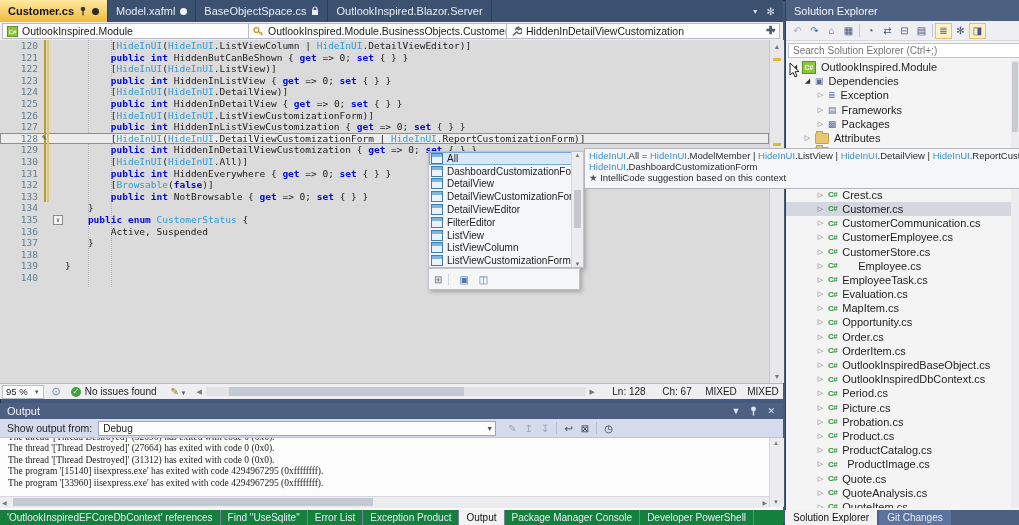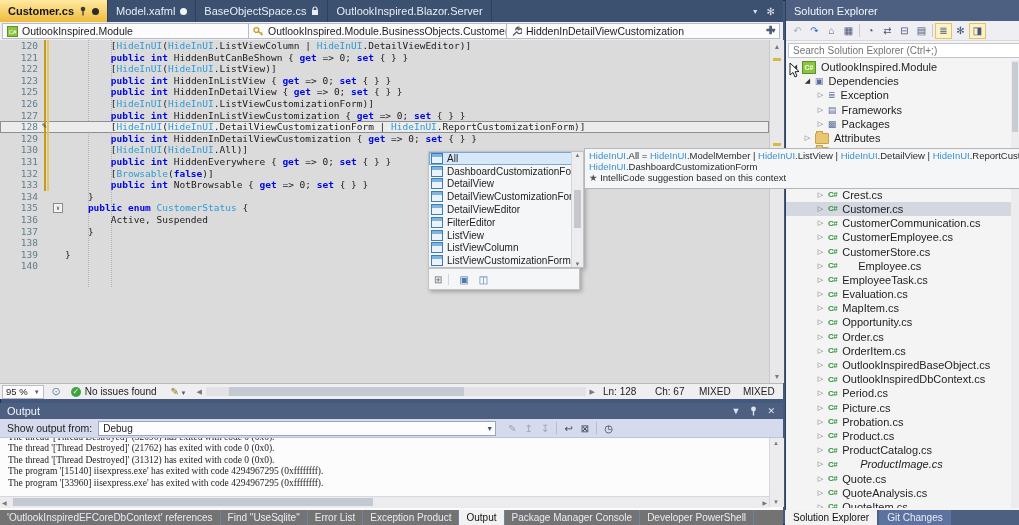--- a/index.html
+++ b/index.html
@@ -44,21 +44,21 @@
   .sb-caretmark{position:absolute;left:3px;width:8px;height:2px;background:#55606E;}
   
   #estatus{left:0;top:383px;width:783px;height:15px;background:#EFEFF2;border-top:1px solid #B8B8C0;
            display:flex;align-items:center;font-size:10px;color:#222;}
   .zoombox{display:flex;align-items:center;border:1px solid #B9BDC9;background:#FCFCFD;height:12px;
            padding:0 3px;margin-left:2px;gap:6px;font-size:9.5px;}
   .okball{width:10px;height:10px;border-radius:50%;background:#3FA33F;color:#fff;font-size:8px;
           line-height:10px;text-align:center;margin:0 4px 0 10px;}
   .hsb-track{flex:1;height:9px;background:#E2E2E6;border:1px solid #CICICI;border-color:#CFCFD4;margin:0 4px;position:relative;}
   .hsb-thumb{position:absolute;left:6%;top:0;height:100%;width:62%;background:#C4C8D2;}
-  .stat-seg{width:52px;text-align:left;color:#222;}
+  .stat-seg{width:52px;text-align:center;color:#222;}
   
   #popup{left:428px;top:151px;width:154px;background:#F5F6F8;border:1px solid #C2C2C8;z-index:50;
          box-shadow:2px 2px 4px rgba(0,0,0,.25);}
   .pp-item{display:flex;align-items:center;gap:4px;height:12.8px;font-size:10px;color:#1d1d1d;
            padding:0 2px;white-space:nowrap;}
   .pp-item.sel{background:#D7E8F8;box-shadow:inset 0 0 0 1px #7AA7D8;}
   .ico-win{width:10px;height:9px;border:1px solid #3F7CB6;background:linear-gradient(#7DB4E0 0 3px,#EAF2FB 3px);flex:0 0 auto;}
   #pp-scroll{position:absolute;right:0;top:0;bottom:0;width:11px;background:#EDEDF0;border-left:1px solid #D5D5DA;}
   #pp-footer{left:428px;top:268px;width:150px;height:20px;background:#F5F6F8;border:1px solid #C2C2C8;z-index:50;
              display:flex;align-items:center;box-shadow:2px 2px 4px rgba(0,0,0,.25);}
@@ -80,21 +80,21 @@
   .otb-ico{font-size:10px;margin:0 4px;color:#2F3B52;}
   .otb-ico.dim{color:#9AA3B8;}
   .otb-sep{width:1px;height:12px;background:#B4BCD4;margin:0 3px;}
   #out-text{position:absolute;left:0;top:35px;width:769px;height:57px;background:#FCFCFC;overflow:hidden;
             font-family:"DejaVu Sans Mono","Liberation Mono",monospace;font-size:9.5px;color:#1c1c1c;}
   .out-line{height:11.4px;line-height:11.4px;white-space:pre;padding-left:8px;font-family:Liberation Serif, serif;}
   #out-hsb{position:absolute;left:0;top:93px;width:769px;height:11px;background:#ECECEF;border-top:1px solid #D8D8DC;}
   #out-vsb{position:absolute;left:769px;top:35px;width:14px;height:69px;background:#ECECEF;border-left:1px solid #D8D8DC;}
   .ohsb-thumb{position:absolute;left:13px;top:1px;height:8px;width:360px;background:#C4C8D2;}
   
-  #btabs{left:0;top:510px;width:783px;height:15px;background:#737373;display:flex;font-size:10px;color:#E8ECF5;}
+  #btabs{left:0;top:510px;width:783px;height:15px;background:#15803d;display:flex;font-size:10px;color:#E8ECF5;}
   .btab{display:flex;align-items:center;padding:0 7px;border-right:1px solid #72819E;white-space:nowrap;}
   .btab.active{background:#F2F2F2;color:#111;}
   
   #rpanel{left:785px;top:0;width:234px;height:510px;background:#F4F4F4;border-left:1px solid #2C405C;box-sizing:border-box;}
   #rp-title{position:absolute;left:0;top:0;width:100%;height:21px;background:#4D6082;color:#F4F7FB;font-size:11px;
             display:flex;align-items:center;padding-left:8px;box-sizing:border-box;}
   #rp-toolbar{position:absolute;left:0;top:21px;width:100%;height:20px;background:#EFEFF3;border-bottom:1px solid #D8D8DE;
               display:flex;align-items:center;padding-left:3px;box-sizing:border-box;}
   .rtb-ico{width:17px;height:16px;display:flex;align-items:center;justify-content:center;font-size:10px;color:#47577A;}
   .rtb-ico.dim{color:#A8AEBE;}
@@ -191,20 +191,21 @@
   </div>
 
   <div id="codearea" class="abs">
     <div class="guide" style="left:88px;"></div>
     <div class="guide" style="left:111px;"></div>
     <div id="codelines">
         <div class="row"><span class="lnum">120</span><span class="chgbar"></span><span class="codetext"><span class="tk-n">        [</span><span class="tk-t">HideInUI</span><span class="tk-n">(</span><span class="tk-t">HideInUI</span><span class="tk-n">.ListViewColumn | </span><span class="tk-t">HideInUI</span><span class="tk-n">.DetailViewEditor)]</span></span></div>
         <div class="row"><span class="lnum">121</span><span class="chgbar"></span><span class="codetext"><span class="tk-n">        </span><span class="tk-k">public</span><span class="tk-n"> </span><span class="tk-k">int</span><span class="tk-n"> HiddenButCanBeShown { </span><span class="tk-k">get</span><span class="tk-n"> =&gt; 0; </span><span class="tk-k">set</span><span class="tk-n"> { } }</span></span></div>
         <div class="row"><span class="lnum">122</span><span class="chgbar"></span><span class="codetext"><span class="tk-n">        [</span><span class="tk-t">HideInUI</span><span class="tk-n">(</span><span class="tk-t">HideInUI</span><span class="tk-n">.ListView)]</span></span></div>
         <div class="row"><span class="lnum">123</span><span class="chgbar"></span><span class="codetext"><span class="tk-n">        </span><span class="tk-k">public</span><span class="tk-n"> </span><span class="tk-k">int</span><span class="tk-n"> HiddenInListView { </span><span class="tk-k">get</span><span class="tk-n"> =&gt; 0; </span><span class="tk-k">set</span><span class="tk-n"> { } }</span></span></div>
+        <div class="row"><span class="lnum">124</span><span class="chgbar"></span><span class="codetext"><span class="tk-n">        [</span><span class="tk-t">HideInUI</span><span class="tk-n">(</span><span class="tk-t">HideInUI</span><span class="tk-n">.DetailView)]</span></span></div>
         <div class="row"><span class="lnum">125</span><span class="chgbar"></span><span class="codetext"><span class="tk-n">        </span><span class="tk-k">public</span><span class="tk-n"> </span><span class="tk-k">int</span><span class="tk-n"> HiddenInDetailView { </span><span class="tk-k">get</span><span class="tk-n"> =&gt; 0; </span><span class="tk-k">set</span><span class="tk-n"> { } }</span></span></div>
         <div class="row"><span class="lnum">126</span><span class="chgbar"></span><span class="codetext"><span class="tk-n">        [</span><span class="tk-t">HideInUI</span><span class="tk-n">(</span><span class="tk-t">HideInUI</span><span class="tk-n">.ListViewCustomizationForm)]</span></span></div>
         <div class="row"><span class="lnum">127</span><span class="chgbar"></span><span class="codetext"><span class="tk-n">        </span><span class="tk-k">public</span><span class="tk-n"> </span><span class="tk-k">int</span><span class="tk-n"> HiddenInListViewCustomization { </span><span class="tk-k">get</span><span class="tk-n"> =&gt; 0; </span><span class="tk-k">set</span><span class="tk-n"> { } }</span></span></div>
         <div class="row cur"><span class="lnum">128</span><span class="chgbar"></span><span class="pencil">✎</span><span class="codetext"><span class="tk-n">        [</span><span class="tk-t">HideInUI</span><span class="tk-n">(</span><span class="tk-t">HideInUI</span><span class="tk-n">.DetailViewCustomizationForm | </span><span class="tk-t">HideInUI</span><span class="tk-n">.ReportCustomizationForm)]</span></span></div>
         <div class="row"><span class="lnum">129</span><span class="chgbar"></span><span class="codetext"><span class="tk-n">        </span><span class="tk-k">public</span><span class="tk-n"> </span><span class="tk-k">int</span><span class="tk-n"> HiddenInDetailViewCustomization { </span><span class="tk-k">get</span><span class="tk-n"> =&gt; 0; </span><span class="tk-k">set</span><span class="tk-n"> { } }</span></span></div>
         <div class="row"><span class="lnum">130</span><span class="chgbar"></span><span class="codetext"><span class="tk-n">        [</span><span class="tk-t">HideInUI</span><span class="tk-n">(</span><span class="tk-t">HideInUI</span><span class="tk-n">.All)]</span></span></div>
         <div class="row"><span class="lnum">131</span><span class="chgbar"></span><span class="codetext"><span class="tk-n">        </span><span class="tk-k">public</span><span class="tk-n"> </span><span class="tk-k">int</span><span class="tk-n"> HiddenEverywhere { </span><span class="tk-k">get</span><span class="tk-n"> =&gt; 0; </span><span class="tk-k">set</span><span class="tk-n"> { } }</span></span></div>
         <div class="row"><span class="lnum">132</span><span class="chgbar"></span><span class="codetext"><span class="tk-n">        [</span><span class="tk-t">Browsable</span><span class="tk-n">(</span><span class="tk-k">false</span><span class="tk-n">)]</span></span></div>
         <div class="row"><span class="lnum">133</span><span class="chgbar"></span><span class="codetext"><span class="tk-n">        </span><span class="tk-k">public</span><span class="tk-n"> </span><span class="tk-k">int</span><span class="tk-n"> NotBrowsable { </span><span class="tk-k">get</span><span class="tk-n"> =&gt; 0; </span><span class="tk-k">set</span><span class="tk-n"> { } }</span></span></div>
         <div class="row"><span class="lnum">134</span><span class="codetext"><span class="tk-n">    }</span></span></div>
@@ -329,21 +330,21 @@
           <span class="otb-ico dim">↧</span>
           <span class="otb-sep"></span>
           <span class="otb-ico">↩</span>
           <span class="otb-ico">⊠</span>
           <span class="otb-sep"></span>
           <span class="otb-ico">◷</span>
         </span>
     </div>
     <div id="out-text">
         <div class="out-line" style="margin-top: -6px;">The thread '[Thread Destroyed]' (32096) has exited with code 0 (0x0).</div>
-        <div class="out-line">The thread '[Thread Destroyed]' (21762) has exited with code 0 (0x0).</div>
+        <div class="out-line">The thread '[Thread Destroyed]' (27664) has exited with code 0 (0x0).</div>
         <div class="out-line">The thread '[Thread Destroyed]' (31312) has exited with code 0 (0x0).</div>
         <div class="out-line">The program '[15140] iisexpress.exe' has exited with code 4294967295 (0xffffffff).</div>
         <div class="out-line">The program '[33960] iisexpress.exe' has exited with code 4294967295 (0xffffffff).</div>
       </div>
     <div id="out-hsb">
       <span style="position:absolute;left:2px;top:2px;font-size:6px;color:#777;">◀</span>
       <div class="ohsb-thumb"></div>
       <span style="position:absolute;right:2px;top:2px;font-size:6px;color:#777;">▶</span>
     </div>
     <div id="out-vsb">
@@ -525,21 +526,21 @@
           <span style="margin-left: 2px;">Product.cs</span>
         </div>
         <div class="trow">
           <span class="arr" style="margin-left: 30px;">▷</span>
           <span class="ticon i-cs">C#</span>
           <span style="margin-left: 2px;">ProductCatalog.cs</span>
         </div>
         <div class="trow">
           <span class="arr" style="margin-left: 30px;">▷</span>
           <span class="ticon i-cs">C#</span>
-          <span style="margin-left: 20px; font-style: italic;">ProductImage.cs</span>
+          <span style="margin-left: 7px;">ProductImage.cs</span>
         </div>
         <div class="trow">
           <span class="arr" style="margin-left: 30px;">▷</span>
           <span class="ticon i-cs">C#</span>
           <span style="margin-left: 2px;">Quote.cs</span>
         </div>
         <div class="trow">
           <span class="arr" style="margin-left: 30px;">▷</span>
           <span class="ticon i-cs">C#</span>
           <span style="margin-left: 2px;">QuoteAnalysis.cs</span>

